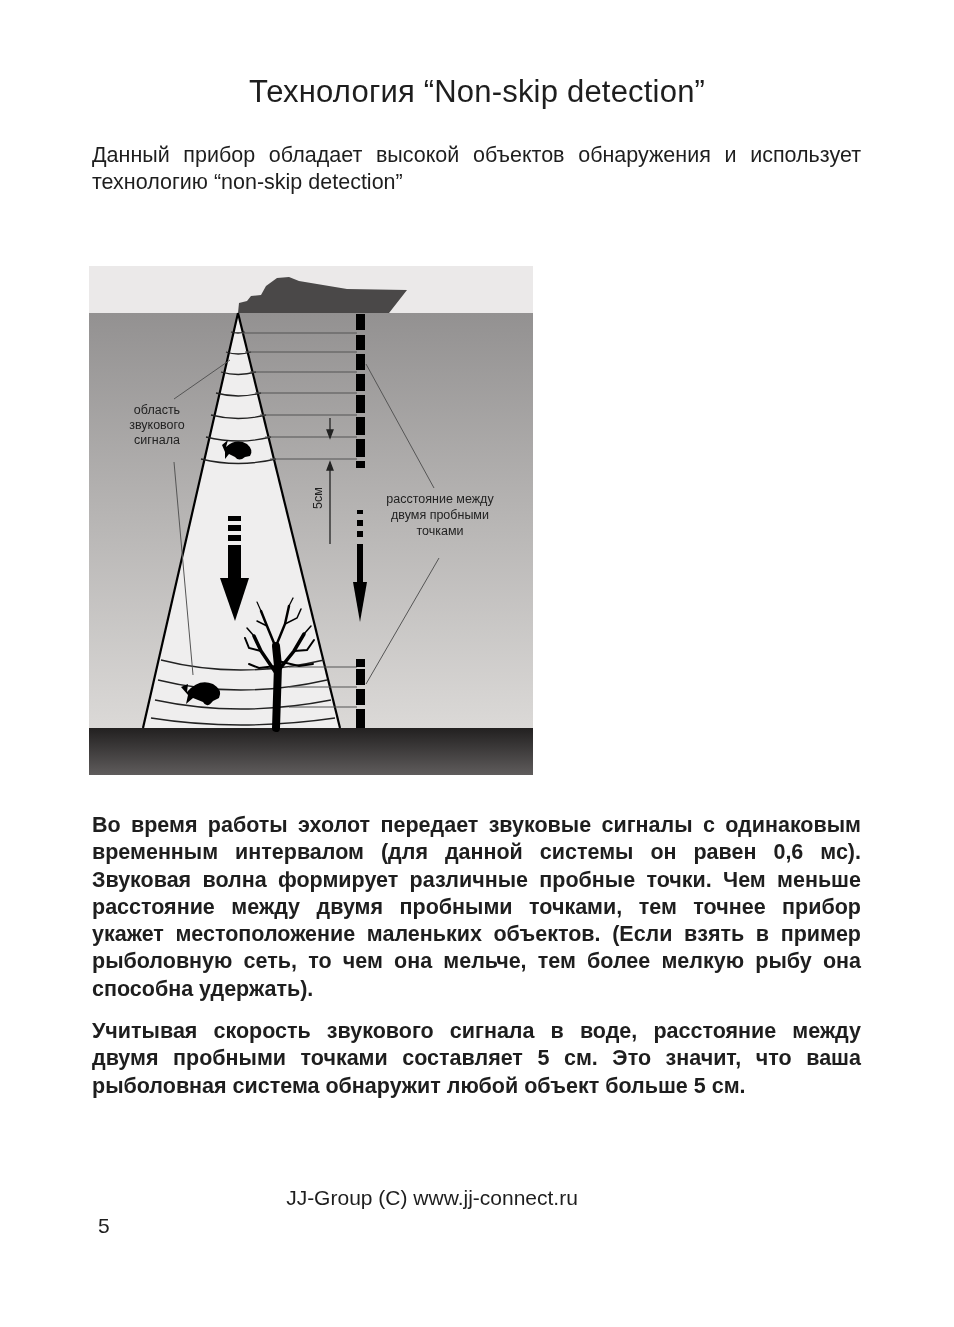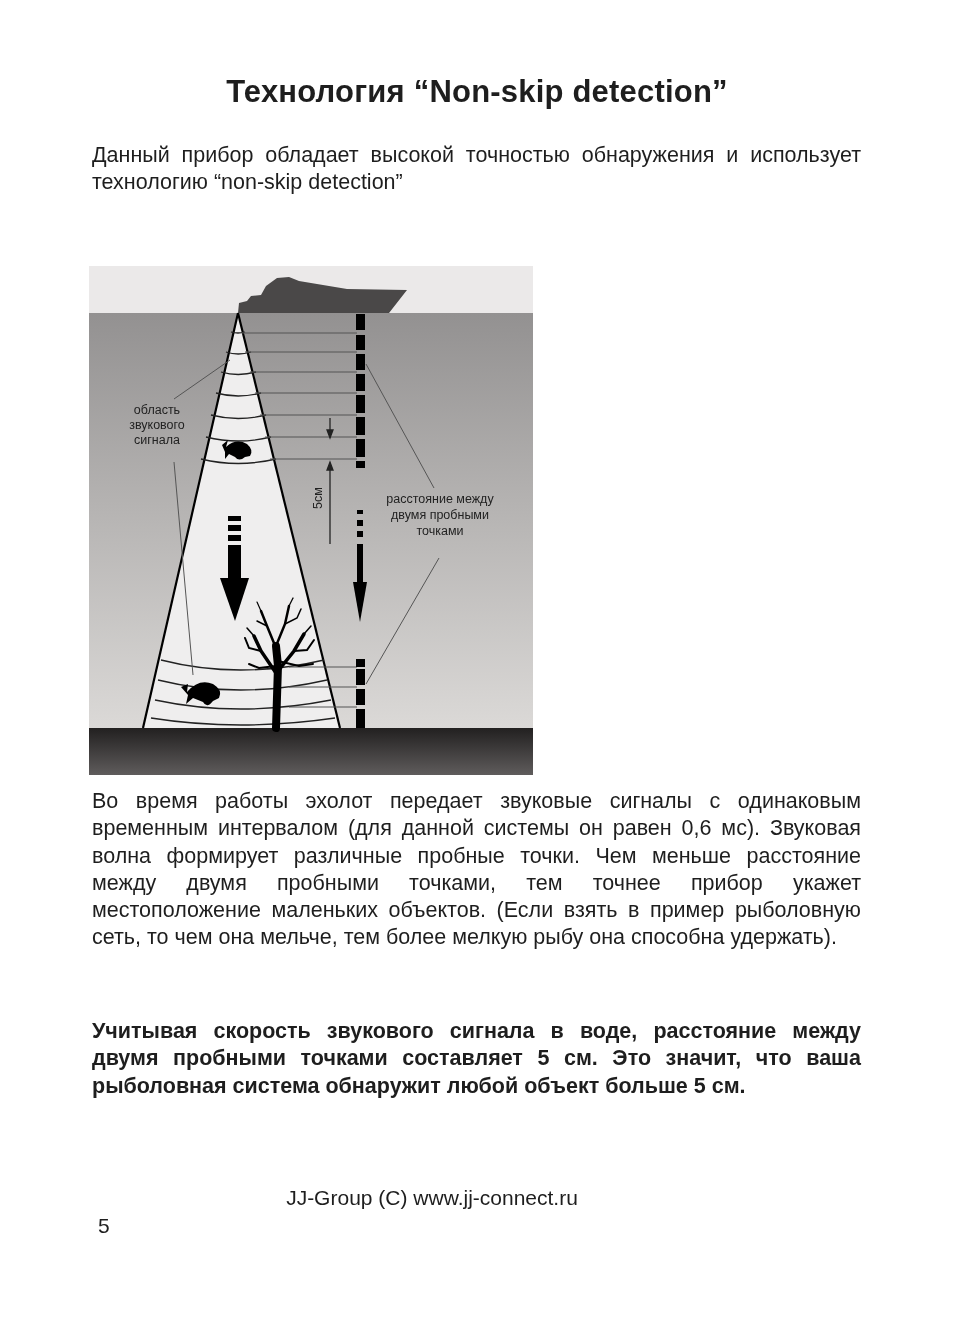--- a/index.html
+++ b/index.html
@@ -1,37 +1,37 @@
 <!DOCTYPE html>
 <html><head>
 <meta charset="utf-8">
 <style>
   html, body { margin: 0; padding: 0; background: #ffffff; }
   body { width: 954px; height: 1327px; position: relative; overflow: hidden;
          font-family: "Liberation Sans", sans-serif; color: #1e1e1e; }
   .title { position: absolute; left: 0; width: 954px; top: 74px; text-align: center;
-           font-size: 31px; font-weight: bold; letter-spacing: 0.2px; margin: 0; }
+           font-size: 31px; font-weight: normal; letter-spacing: 0.2px; margin: 0; }
   .para { position: absolute; left: 92px; width: 769px; font-size: 21.5px; line-height: 27.3px;
           text-align: justify; margin: 0; }
   .p-intro { top: 142px; }
-  .p-body1 { top: 788px; }
+  .p-body1 { top: 812px; font-weight: bold; }
   .p-body2 { top: 1018px; font-weight: bold; }
   .figure { position: absolute; left: 89px; top: 266px; width: 444px; height: 509px; }
   .figure svg { display: block; }
   .footer { position: absolute; top: 1186px; left: 0; width: 860px; text-align: center;
             font-size: 21px; padding-left: 4px; box-sizing: border-box; }
   .page-num { position: absolute; left: 98px; top: 1214px; font-size: 21px; }
   .lbl { font-family: "Liberation Sans", sans-serif; font-size: 12.5px; fill: #222; text-anchor: middle; }
 </style>
 </head>
 <body>
 
 <h1 class="title">Технология “Non-skip detection”</h1>
 
-<p class="para p-intro">Данный прибор обладает высокой точностью обнаружения и использует технологию “non-skip detection”</p>
+<p class="para p-intro">Данный прибор обладает высокой объектов обнаружения и использует технологию “non-skip detection”</p>
 
 <div class="figure">
   <svg width="444" height="509" viewBox="0 0 444 509" xmlns="http://www.w3.org/2000/svg">
     <defs>
       <linearGradient id="water" x1="0" y1="0" x2="0" y2="1">
         <stop offset="0" stop-color="#939191"></stop>
         <stop offset="0.45" stop-color="#b4b2b1"></stop>
         <stop offset="1" stop-color="#dbd9d7"></stop>
       </linearGradient>
       <linearGradient id="ground" x1="0" y1="0" x2="0" y2="1">

